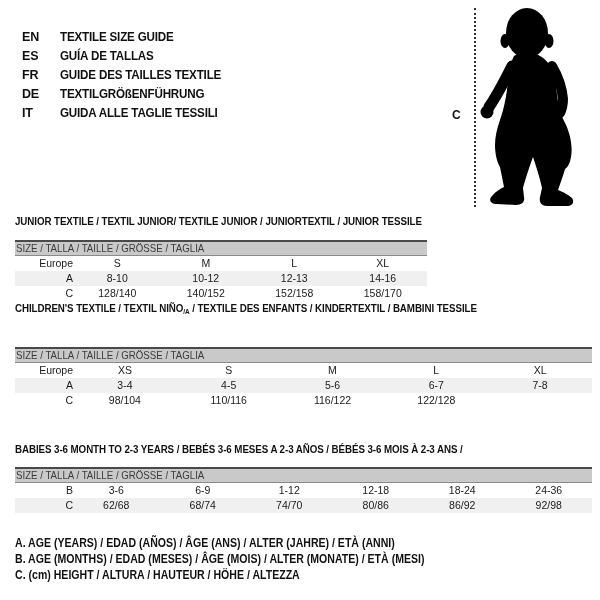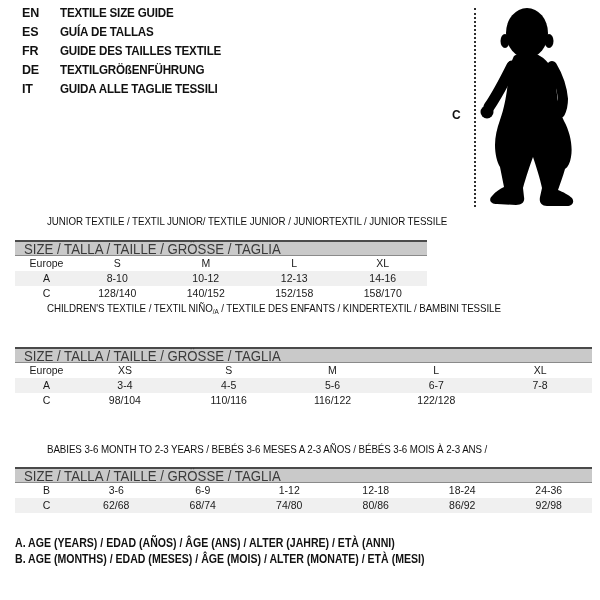--- a/index.html
+++ b/index.html
@@ -7,47 +7,47 @@
     position:relative; width:600px; height:600px; background:#ffffff;
     font-family:"Liberation Sans", sans-serif; color:#111; overflow:hidden;
     -webkit-font-smoothing:antialiased;
   }
   .nw { white-space:nowrap; }
   .cond85 { display:inline-block; transform:scaleX(.85); transform-origin:0 50%; white-space:nowrap; }
   .cond88 { display:inline-block; transform:scaleX(.88); transform-origin:0 50%; white-space:nowrap; }
   .cond93 { display:inline-block; transform:scaleX(.93); transform-origin:0 50%; white-space:nowrap; }
 
   
-  .lang-list { position:absolute; left:22px; top:4px; }
+  .lang-list { position:absolute; left:22px; top:28px; }
   .lang-row { display:grid; grid-template-columns:38px auto; height:19px; line-height:19px;
               font-weight:700; font-size:12.5px; letter-spacing:-0.2px; }
 
   
   .measure-line { position:absolute; left:474px; top:8px; height:199px; width:0;
                   border-left:2px dotted #2e2e2e; }
   .height-label { position:absolute; left:452px; top:108px; font-weight:700; font-size:12px; }
   .baby-svg { position:absolute; left:470px; top:0; }
 
   
-  .sec-title { position:absolute; left:15px; font-size:11.5px; font-weight:400; letter-spacing:-0.1px;margin-left:32px; }
+  .sec-title { position:absolute; left:15px; font-size:11.5px; font-weight:700; letter-spacing:-0.1px; }
   #title-junior   { top:215px; }
   #title-children { top:302px; }
   #title-babies   { top:442px; line-height:14px; }
   .size-table { position:absolute; left:15px; }
   #table-junior   { top:240px; width:412px; }
   #table-children { top:347px; width:577px; }
   #table-babies   { top:467px; width:577px; }
 
   .tbar { height:16px; box-sizing:border-box; background:#c9c9c9;
           border-top:2px solid #4a4a4a; border-bottom:1px solid #8a8a8a;
-          display:flex; align-items:center; padding-left:9px;
-          font-size:15px; color:#3a3a3a; }
+          display:flex; align-items:flex-start; padding-left:1px;
+          font-size:11px; color:#3a3a3a; }
   .trow { display:grid; height:15px; line-height:15px; font-size:10.5px; color:#1a1a1a; }
   .trow.shade { background:#f0f0f0; }
-  .tlabel { padding-left:5px; text-align:center; }
+  .tlabel { padding-left:5px; text-align:right; }
   .tcell  { text-align:center; }
 
   
   .subA { font-size:7.5px; position:relative; top:2px; }
 
   
   .footnotes { position:absolute; left:15px; top:535px; }
   .footnote { height:16px; line-height:16px; font-weight:700; font-size:12px; }
 </style>
 </head>
@@ -174,25 +174,26 @@
         <span class="tcell">6-9</span>
         <span class="tcell">1-12</span>
         <span class="tcell">12-18</span>
         <span class="tcell">18-24</span>
         <span class="tcell">24-36</span>
       </div>
       <div class="trow shade" style="grid-template-columns: 58px repeat(6, 1fr);">
         <span class="tlabel">C</span>
         <span class="tcell">62/68</span>
         <span class="tcell">68/74</span>
-        <span class="tcell">74/80</span>
+        <span class="tcell">74/70</span>
         <span class="tcell">80/86</span>
         <span class="tcell">86/92</span>
         <span class="tcell">92/98</span>
       </div>
     </div>
 
   <div class="footnotes">
       <div class="footnote"><span class="cond88">A. AGE (YEARS) / EDAD (AÑOS) / ÂGE (ANS) / ALTER (JAHRE) / ETÀ (ANNI)</span></div>
       <div class="footnote"><span class="cond88">B. AGE (MONTHS) / EDAD (MESES) / ÂGE (MOIS) / ALTER (MONATE) / ETÀ (MESI)</span></div>
+      <div class="footnote"><span class="cond88">C. (cm) HEIGHT / ALTURA / HAUTEUR / HÖHE / ALTEZZA</span></div>
     </div>
 
 </div>
 
 </body></html>

